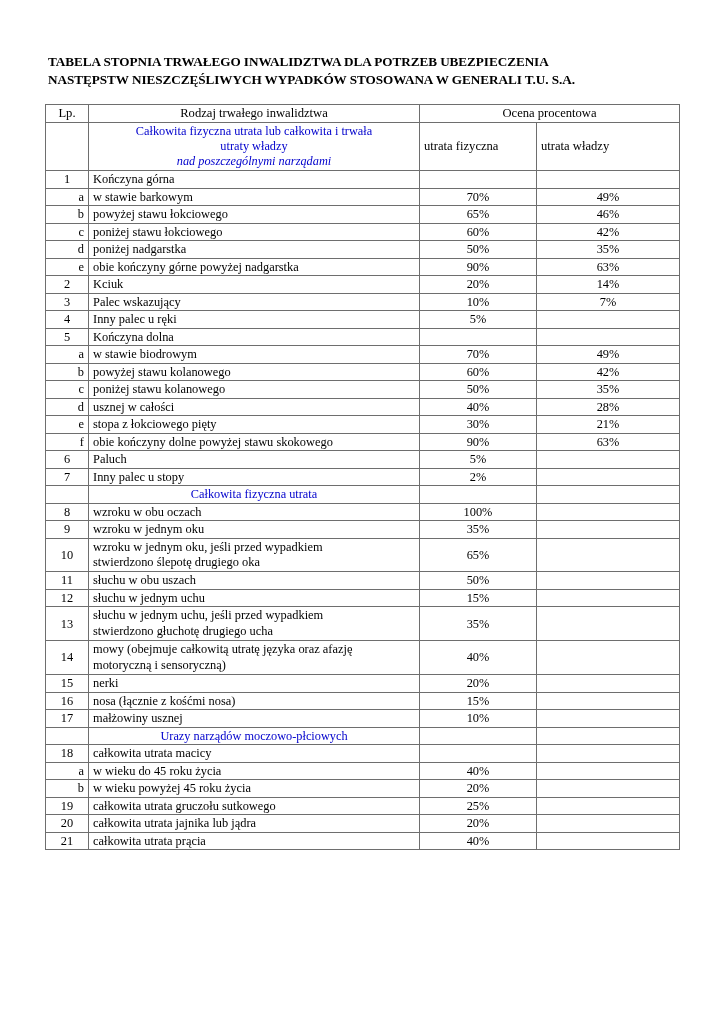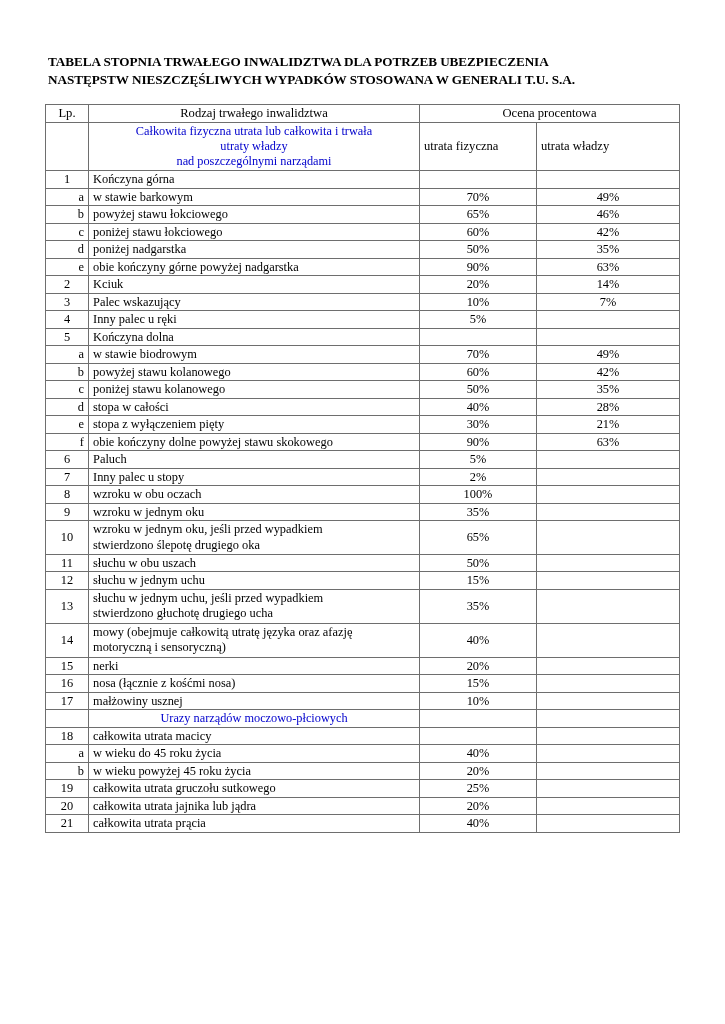--- a/index.html
+++ b/index.html
@@ -115,21 +115,21 @@
       <tr>
         <th class="hdr-cell">Lp.</th>
         <th class="hdr-cell">Rodzaj trwałego inwalidztwa</th>
         <th class="hdr-cell" colspan="2">Ocena procentowa</th>
       </tr>
       <tr>
         <td class="lp-blank"></td>
         <td class="blue-head" id="intro-heading">
             <span style="display: block;">Całkowita fizyczna utrata lub całkowita i trwała</span>
             <span style="display: block;">utraty władzy</span>
-            <span style="display: block;">nad poszczególnymi narządami</span>
+            <span style="display: block; font-style: italic;">nad poszczególnymi narządami</span>
           </td>
         <td class="subhdr-cell">utrata fizyczna</td>
         <td class="subhdr-cell">utrata władzy</td>
       </tr>
     </thead>
     <tbody id="tbody">
         <tr>
           <td class="lp-num">1</td>
           <td class="desc">Kończyna górna</td>
           <td class="val empty"></td>
@@ -202,46 +202,52 @@
           <td class="val">42%</td>
         </tr>
         <tr>
           <td class="lp-let">c</td>
           <td class="desc">poniżej stawu kolanowego</td>
           <td class="val">50%</td>
           <td class="val">35%</td>
         </tr>
         <tr>
           <td class="lp-let">d</td>
-          <td class="desc">stopa w całości</td>
+          <td class="desc">usznej w całości</td>
           <td class="val">40%</td>
           <td class="val">28%</td>
         </tr>
         <tr>
           <td class="lp-let">e</td>
-          <td class="desc">stopa z wyłączeniem pięty</td>
+          <td class="desc">stopa z łokciowego pięty</td>
           <td class="val">30%</td>
           <td class="val">21%</td>
         </tr>
         <tr>
           <td class="lp-let">f</td>
           <td class="desc">obie kończyny dolne powyżej stawu skokowego</td>
           <td class="val">90%</td>
           <td class="val">63%</td>
         </tr>
         <tr>
           <td class="lp-num">6</td>
           <td class="desc">Paluch</td>
           <td class="val">5%</td>
           <td class="val empty"></td>
         </tr>
         <tr>
           <td class="lp-num">7</td>
           <td class="desc">Inny palec u stopy</td>
           <td class="val">2%</td>
+          <td class="val empty"></td>
+        </tr>
+        <tr>
+          <td class="lp-blank"></td>
+          <td class="section-head">Całkowita fizyczna utrata</td>
+          <td class="val empty"></td>
           <td class="val empty"></td>
         </tr>
         <tr>
           <td class="lp-num">8</td>
           <td class="desc">wzroku w obu oczach</td>
           <td class="val">100%</td>
           <td class="val empty"></td>
         </tr>
         <tr>
           <td class="lp-num">9</td>

